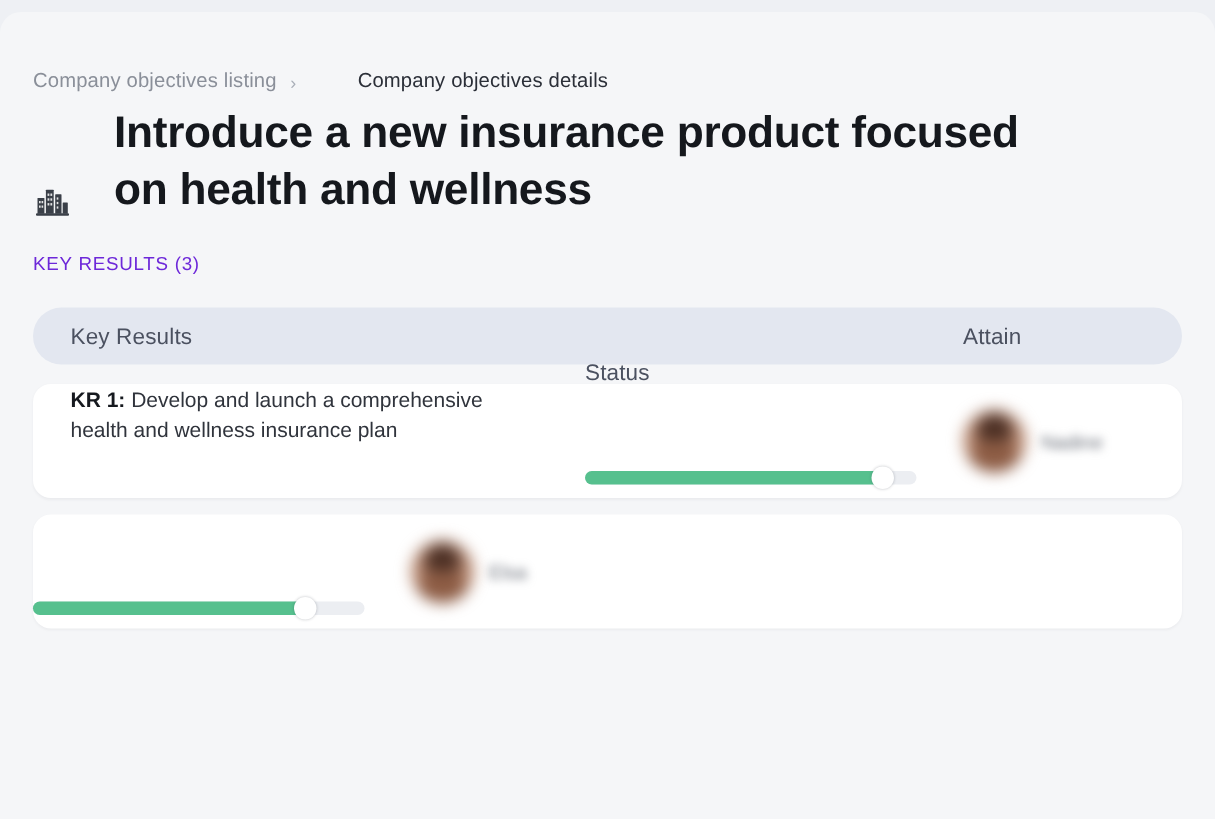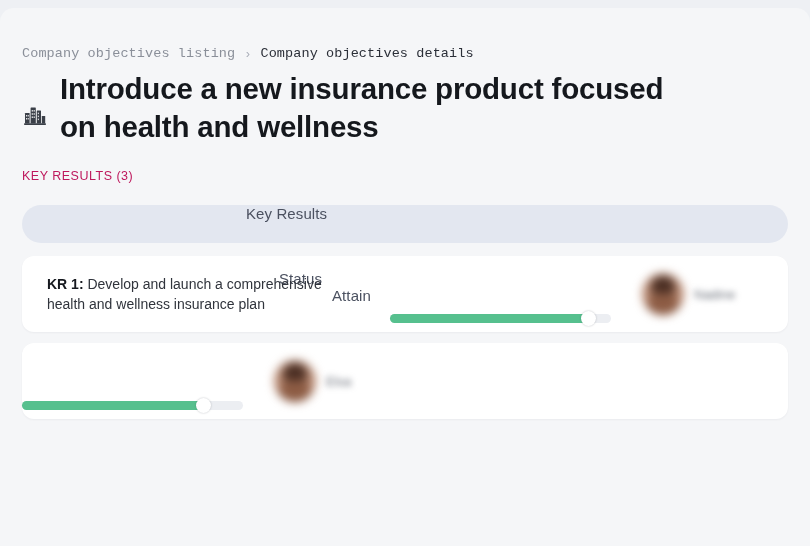--- a/index.html
+++ b/index.html
@@ -32,45 +32,45 @@
   
   #breadcrumb {
     position: absolute;
     left: 22px;
     top: 38px;
     display: flex;
     align-items: flex-end;
     gap: 9px;
     font-size: 13.5px;
     white-space: nowrap;
-    font-family: Liberation Mono, monospace;
   }
   .crumb-link {
     color: #8a8f99;
     letter-spacing: .1px;
   }
   .crumb-sep {
     color: #a9aeb8;
     font-size: 12px;
     line-height: 1;
   }
   .crumb-current {
     color: #2b2f38;
     letter-spacing: .1px;
+    margin-left: 32px;
   }
 
   
   #title-row {
     position: absolute;
     left: 22px;
     top: 62px;
     width: 700px;
     display: flex;
-    align-items: center;
-    gap: 12px;
+    align-items: flex-end;
+    gap: 28px;
   }
   #objective-icon {
     flex: 0 0 auto;
     width: 26px;
     height: 26px;
     margin-top: 12px;
   }
   #page-title {
     font-size: 29.5px;
     line-height: 38px;
@@ -80,56 +80,54 @@
     max-width: 640px;
   }
 
   
   #section-label {
     position: absolute;
     left: 22px;
     top: 161px;
     font-size: 12.5px;
     letter-spacing: .5px;
-    color: #be185d;
+    color: #6d28d9;
   }
 
   
   #kr-table {
     position: absolute;
     left: 22px;
     top: 197px;
     width: 766px;
   }
 
   #table-header {
     height: 38px;
     background: #e3e7f0;
     border-radius: 19px;
     display: flex;
     align-items: center;
     margin-bottom: 13px;
-    flex-direction: column;
   }
   .col-kr      { width: 368px; padding-left: 25px; }
   .col-status  { width: 252px; text-align: left; padding-left: 0; margin-top: 48px; }
   .col-owner   { width: 146px; text-align: left; }
   #table-header .hcell {
     font-size: 15px;
     color: #4b5160;
     letter-spacing: .1px;
   }
   #table-header .col-status { padding-left: 0; }
 
   .kr-row {
     height: 76px;
     background: #ffffff;
     border-radius: 12px;
     display: flex;
-    align-items: center;
     margin-bottom: 11px;
     box-shadow: 0 1px 2px rgba(30,35,50,.05);
   }
 
   .kr-text {
     font-size: 14px;
     line-height: 20px;
     color: #30343c;
     padding-right: 30px;
   }

